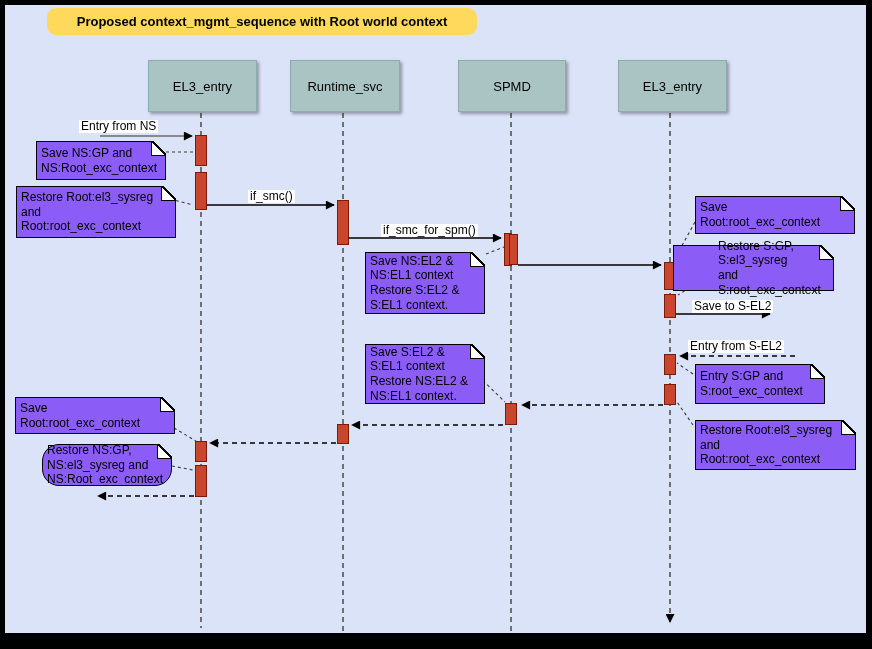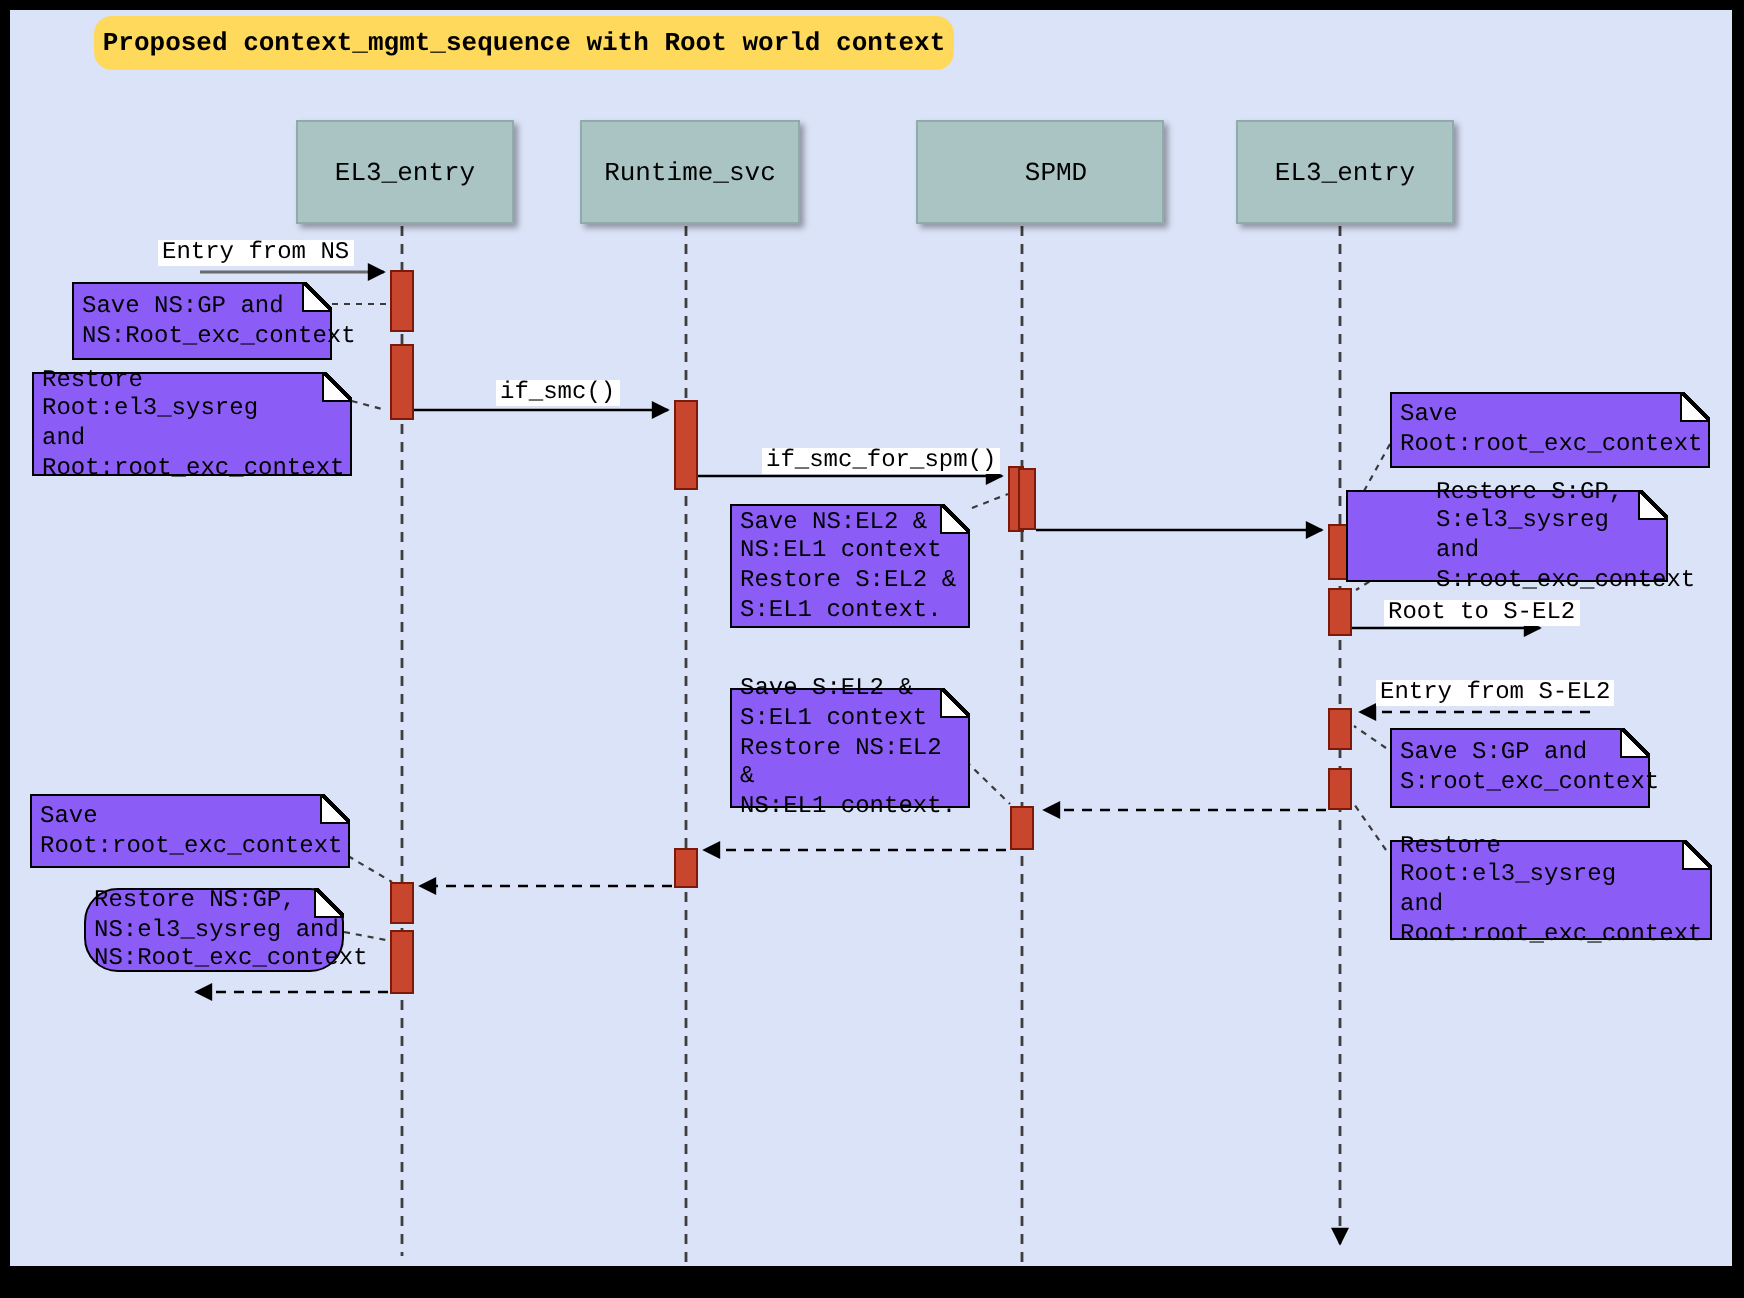--- a/index.html
+++ b/index.html
@@ -1,17 +1,17 @@
 <!DOCTYPE html>
 <html><head>
 <meta charset="utf-8">
 <style>
   html,body{margin:0;padding:0;background:#000;}
   .stage{position:relative;width:872px;height:638px;background:#000;overflow:hidden;
-         font-family:Liberation Mono, monospace;color:#000;}
+         font-family:Liberation Sans, sans-serif;color:#000;}
   .canvas{position:absolute;left:5px;top:5px;width:861px;height:628px;background:#dbe3f8;}
   .overlay{position:absolute;left:0;top:0;width:872px;height:649px;}
   .title{position:absolute;left:47px;top:8px;width:430px;height:27px;background:#ffd95c;
          border-radius:9px;display:flex;align-items:center;justify-content:center;
          font-size:13px;font-weight:bold;}
   .head{position:absolute;top:45px;height:50px;background:#a9c4c3;border:1px solid #8fabaa;
         box-shadow:2px 2px 3px rgba(0,0,0,.35);display:flex;align-items:center;
         justify-content:center;font-size:13px;margin-top:15px;}
   .bar{position:absolute;width:12px;background:#c8462d;border:1.5px solid #7c1a0a;
        box-sizing:border-box;}
@@ -63,21 +63,21 @@
     <line x1="693" y1="425" x2="677" y2="402" stroke="#3a3a3a" stroke-width="1.1" stroke-dasharray="3,3"></line>
     <line x1="470" y1="368" x2="505" y2="402" stroke="#3a3a3a" stroke-width="1.1" stroke-dasharray="3,3"></line>
     <line x1="174" y1="428" x2="196" y2="441" stroke="#3a3a3a" stroke-width="1.1" stroke-dasharray="3,3"></line>
     <line x1="172" y1="466" x2="193" y2="470" stroke="#3a3a3a" stroke-width="1.1" stroke-dasharray="3,3"></line>
   </svg>
 
   <div class="title">Proposed context_mgmt_sequence with Root world context</div>
 
   <div class="head" style="left:148px;width:107px;">EL3_entry</div>
   <div class="head" style="left:290px;width:108px;">Runtime_svc</div>
-  <div class="head" style="left:458px;width:106px;padding-left:16px;">SPMD</div>
+  <div class="head" style="left:458px;width:106px;">SPMD</div>
   <div class="head" style="left:618px;width:107px;">EL3_entry</div>
 
   <div class="bar" style="left:195px;top:135px;height:31px;"></div>
   <div class="bar" style="left:195px;top:172px;height:38px;"></div>
   <div class="bar" style="left:195px;top:441px;height:21px;"></div>
   <div class="bar" style="left:195px;top:465px;height:32px;"></div>
 
   <div class="bar" style="left:337px;top:200px;height:45px;"></div>
   <div class="bar" style="left:337px;top:424px;height:20px;"></div>
 
@@ -86,42 +86,42 @@
   <div class="bar" style="left:505px;top:403px;height:22px;"></div>
 
   <div class="bar" style="left:664px;top:262px;height:28px;"></div>
   <div class="bar" style="left:664px;top:294px;height:24px;"></div>
   <div class="bar" style="left:664px;top:354px;height:21px;"></div>
   <div class="bar" style="left:664px;top:384px;height:21px;"></div>
 
   <span class="mlabel" style="left:79px;top:120px;">Entry from NS</span>
   <span class="mlabel" style="left:248px;top:190px;">if_smc()</span>
   <span class="mlabel" style="left:381px;top:224px;">if_smc_for_spm()</span>
-  <span class="mlabel" style="left:692px;top:300px;">Root to S-EL2</span>
+  <span class="mlabel" style="left:692px;top:300px;">Save to S-EL2</span>
   <span class="mlabel" style="left:688px;top:340px;">Entry from S-EL2</span>
 
   <div class="note" style="left:36px;top:141px;width:130px;height:39px;">
     <span>Save NS:GP and
 NS:Root_exc_context</span><i class="fold"></i></div>
   <div class="note" style="left:16px;top:186px;width:160px;height:52px;">
     <span>Restore Root:el3_sysreg
 and
 Root:root_exc_context</span><i class="fold"></i></div>
   <div class="note" style="left:365px;top:252px;width:120px;height:62px;">
     <span>Save NS:EL2 &amp;
 NS:EL1 context
 Restore S:EL2 &amp;
 S:EL1 context.</span><i class="fold"></i></div>
   <div class="note" style="left:695px;top:196px;width:160px;height:38px;">
     <span>Save Root:root_exc_context</span><i class="fold"></i></div>
   <div class="note" style="left:673px;top:245px;width:161px;height:46px;padding-left:44px;">
     <span>Restore S:GP, S:el3_sysreg
 and S:root_exc_context</span><i class="fold"></i></div>
   <div class="note" style="left:695px;top:364px;width:130px;height:40px;">
-    <span>Save S:GP and
+    <span>Entry S:GP and
 S:root_exc_context</span><i class="fold"></i></div>
   <div class="note" style="left:695px;top:420px;width:161px;height:50px;">
     <span>Restore Root:el3_sysreg
 and
 Root:root_exc_context</span><i class="fold"></i></div>
   <div class="note" style="left:365px;top:344px;width:120px;height:60px;">
     <span>Save S:EL2 &amp;
 S:EL1 context
 Restore NS:EL2 &amp;
 NS:EL1 context.</span><i class="fold"></i></div>

